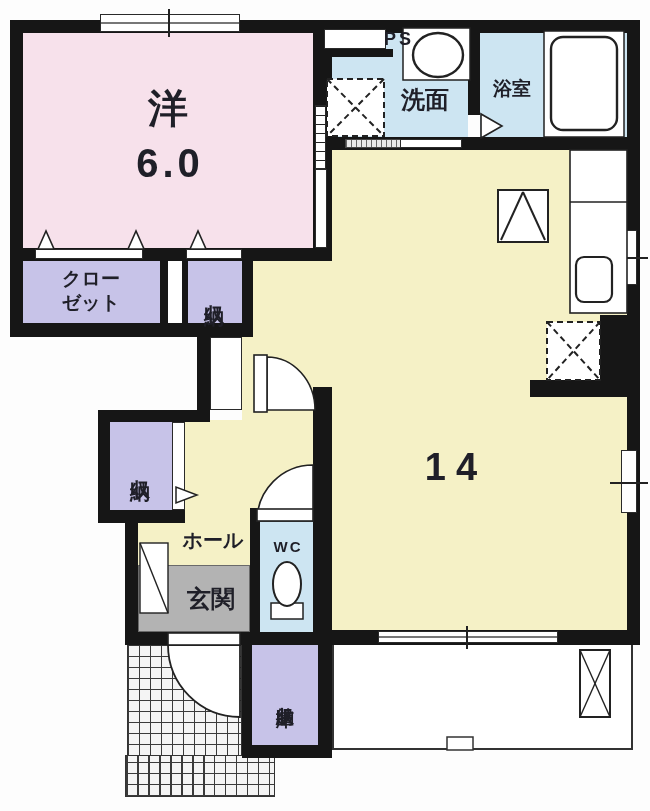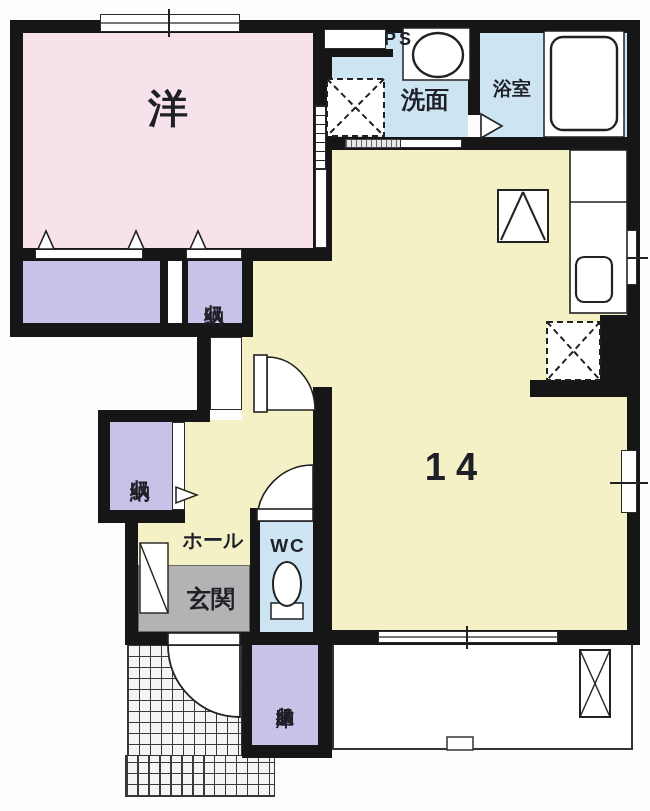--- a/index.html
+++ b/index.html
@@ -183,28 +183,33 @@
 
     <rect x="447" y="737" width="26" height="13" fill="#fff" stroke="#333" stroke-width="1.5"></rect>
 
     <g>
       <rect x="140" y="543" width="28" height="70" fill="#fff" stroke="#222" stroke-width="1.4"></rect>
       <line x1="140" y1="543" x2="168" y2="613" stroke="#222" stroke-width="1.4"></line>
     </g>
   </svg>
 
   <div class="lbl" style="left:168px;top:108px;font-size:40px;">洋</div>
+  <div class="lbl" style="left:170px;top:163px;font-size:40px;letter-spacing:4px;">6.0</div>
 
   <div class="lbl" style="left:456px;top:467px;font-size:38px;letter-spacing:10px;">14</div>
 
+  <div class="lbl" style="left:91px;top:291px;font-size:19px;line-height:1.25;text-align:center;">
+    <span>クロー</span><br>
+    <span>ゼット</span>
+  </div>
   <div class="lbl vert" style="left:215px;top:291px;font-size:20px;">収納</div>
   <div class="lbl vert" style="left:141px;top:466px;font-size:20px;">収納</div>
 
   <div class="lbl" style="left:425px;top:100px;font-size:24px;">洗面</div>
   <div class="lbl" style="left:512px;top:89px;font-size:19px;">浴室</div>
   <div class="lbl" style="left:355px;top:39px;font-size:18px;letter-spacing:3px;font-weight:700;margin-left:44px;">PS</div>
 
   <div class="lbl" style="left:213px;top:540px;font-size:20px;">ホール</div>
   <div class="lbl" style="left:211px;top:599px;font-size:24px;">玄関</div>
-  <div class="lbl" style="left:288px;top:546px;font-size:19px;letter-spacing:2px;">WC</div>
+  <div class="lbl" style="left:288px;top:546px;font-size:15px;letter-spacing:2px;">WC</div>
   <div class="lbl vert" style="left:285px;top:694px;font-size:18px;letter-spacing:1px;">収納庫</div>
 
 </div>
 
 </body></html>

